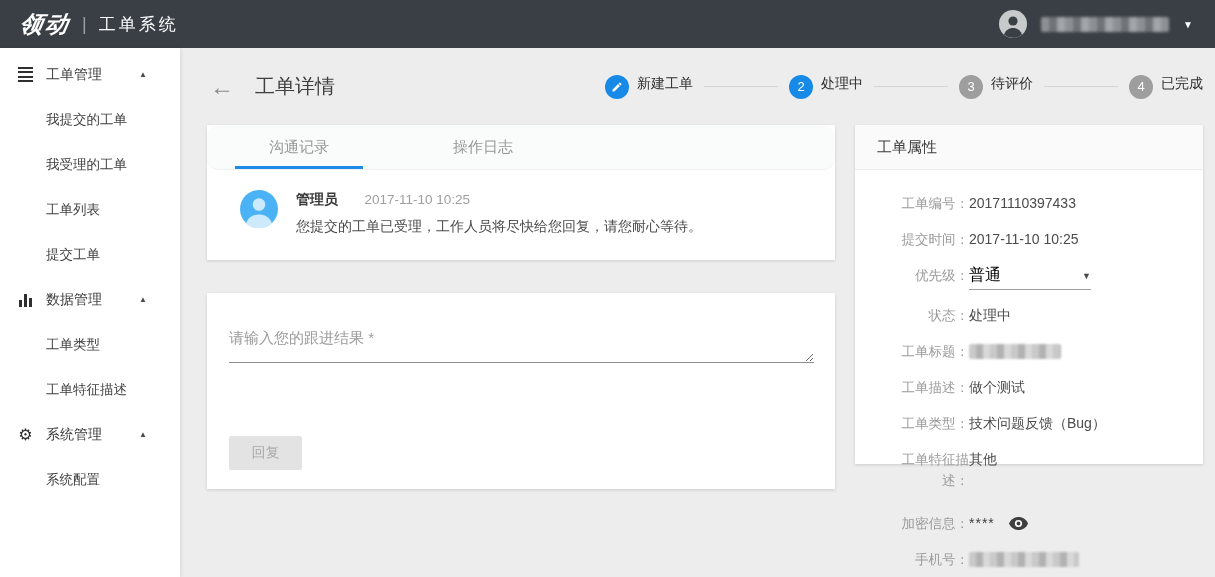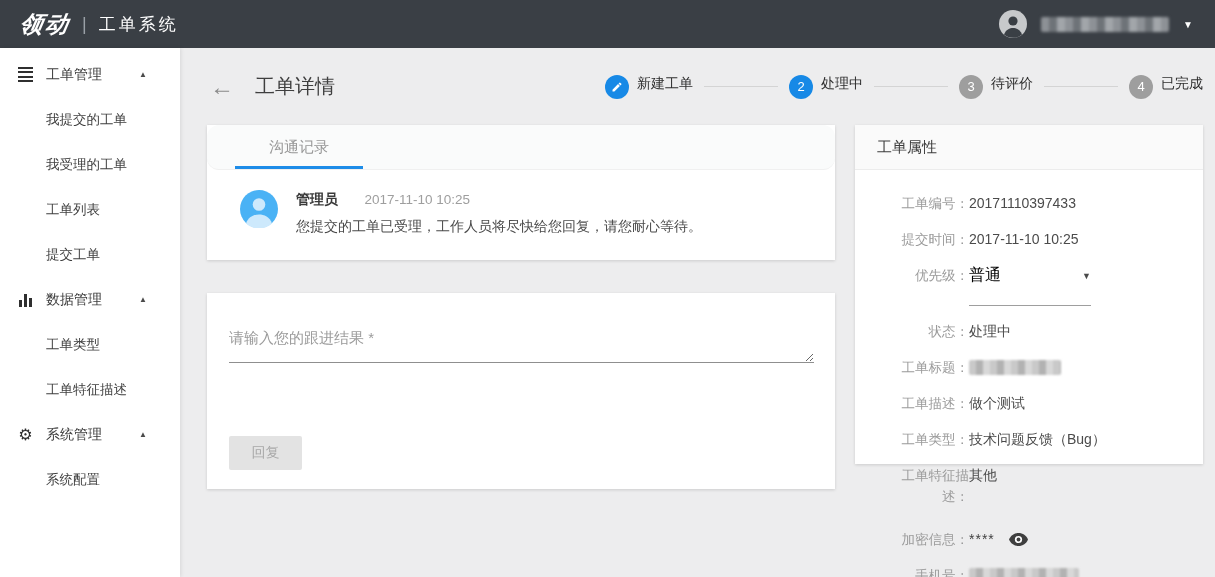--- a/index.html
+++ b/index.html
@@ -92,21 +92,21 @@
     border:none; border-radius:2px; font-size:14px; cursor:not-allowed;
     font-family:"Liberation Sans","DejaVu Sans",sans-serif; }
 
   
   .props-card { height:339px; }
   .props-body { padding:23px 18px 0 22px;text-align:right; }
   .prop-row { display:flex; margin-bottom:15px; min-height:21px; }
   .prop-label { width:92px; flex:none; font-size:13.5px; color:#9b9b9b; line-height:21px; }
   .prop-value { font-size:14px; color:#4b4b4b; line-height:21px; display:flex; align-items:center; }
   .prop-select { width:122px; border-bottom:1px solid #9e9e9e; display:flex;
-    align-items:center; justify-content:space-between; padding-bottom:19px; cursor:pointer; }
+    align-items:center; justify-content:space-between; padding-bottom:3px; cursor:pointer; }
   .prop-select .sel-caret { font-size:9px; color:#4a4a4a; }
   .redacted-light { width:92px; height:15px; margin-top:3px; }
   .redacted-phone { width:110px; height:15px; margin-top:3px; }
   .secret-stars { letter-spacing:1px; color:#3f3f3f; }
   .eye-icon { margin-left:14px; cursor:pointer; display:flex; align-items:center; }
 </style>
 </head>
 <body>
 
 <header class="topbar">
@@ -200,20 +200,21 @@
         </div>
       </div>
     </div>
 
     <div class="content">
 
       <div class="col-left">
         <div class="card">
           <div class="tabstrip">
             <div class="tab active">沟通记录</div>
+            <div class="tab">操作日志</div>
           </div>
           <div class="msg">
             <svg class="msg-avatar" viewBox="0 0 38 38">
               <circle cx="19" cy="19" r="19" fill="#4ab2f5"></circle>
               <circle cx="19" cy="14.5" r="6.3" fill="#cde9fc"></circle>
               <path d="M6 33.5c2.2-6.8 8-9 13-9s10.8 2.2 13 9a19 19 0 0 1-26 0z" fill="#cde9fc"></path>
             </svg>
             <div>
               <div>
                 <span class="msg-name">管理员</span>

